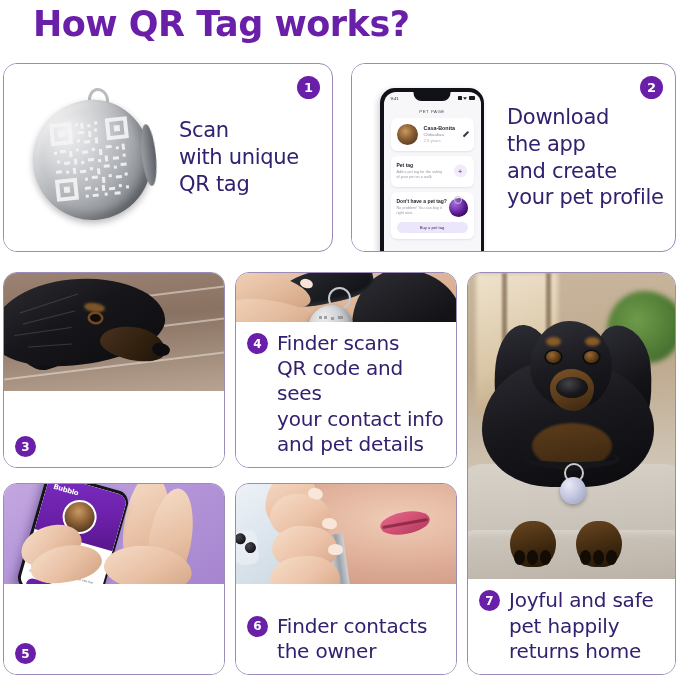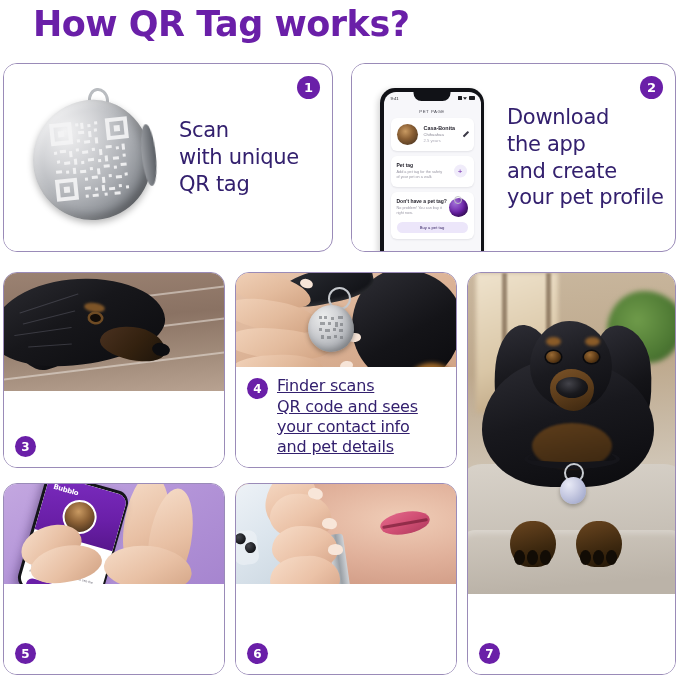--- a/index.html
+++ b/index.html
@@ -113,26 +113,25 @@
     font-weight: bold;
     display: flex;
     align-items: center;
     justify-content: center;
     margin-right: 9px;
     margin-top: 2px;
     font-family: "DejaVu Sans", sans-serif;
   }
   .caption-text {
     color: #33206E;
-    font-size: 16px;
+    font-size: 20px;
     line-height: 1.26;
     white-space: pre-line;
     font-family: "DejaVu Sans", sans-serif;
     letter-spacing: -0.2px;
-    text-decoration: underline;
   }
 
   
 
   
   .tag-scene {
     position: relative;
     width: 175px;
     height: 100%;
     background: #ffffff;
@@ -966,20 +965,22 @@
       <div class="ph6-hand" style="left:30px;top:-12px;width:52px;height:60px;transform:rotate(10deg)"></div>
       <div class="ph6-hand" style="left:34px;top:10px;width:62px;height:46px;transform:rotate(6deg)"></div>
       <div class="ph6-hand" style="left:36px;top:42px;width:66px;height:44px;transform:rotate(2deg)"></div>
       <div class="ph6-hand" style="left:34px;top:72px;width:70px;height:44px;transform:rotate(-2deg)"></div>
       <div class="ph6-nail" style="left:72px;top:4px;transform:rotate(14deg)"></div>
       <div class="ph6-nail" style="left:86px;top:34px;transform:rotate(6deg)"></div>
       <div class="ph6-nail" style="left:92px;top:60px;transform:rotate(0deg)"></div>
     </div>
     <div class="caption">
       <div class="badge-inline">6</div>
+      <div class="caption-text">Finder contacts
+the owner</div>
     </div>
   </div>
 
   <div class="card card-7">
     <div class="photo ph7" style="height:321px">
       <div class="ph7-window"></div>
       <div class="ph7-mullion" style="left:34px"></div>
       <div class="ph7-mullion" style="left:78px"></div>
       <div class="ph7-plant"></div>
       <div class="ph7-sofa"></div>
@@ -1004,16 +1005,19 @@
         <div class="ph7-toe" style="left:30px"></div>
       </div>
       <div class="ph7-paw ph7-paw-r">
         <div class="ph7-toe" style="left:4px"></div>
         <div class="ph7-toe" style="left:17px"></div>
         <div class="ph7-toe" style="left:30px"></div>
       </div>
     </div>
     <div class="caption">
       <div class="badge-inline">7</div>
+      <div class="caption-text">Joyful and safe
+pet happily
+returns home</div>
     </div>
   </div>
 
 </div>
 
 </body></html>

